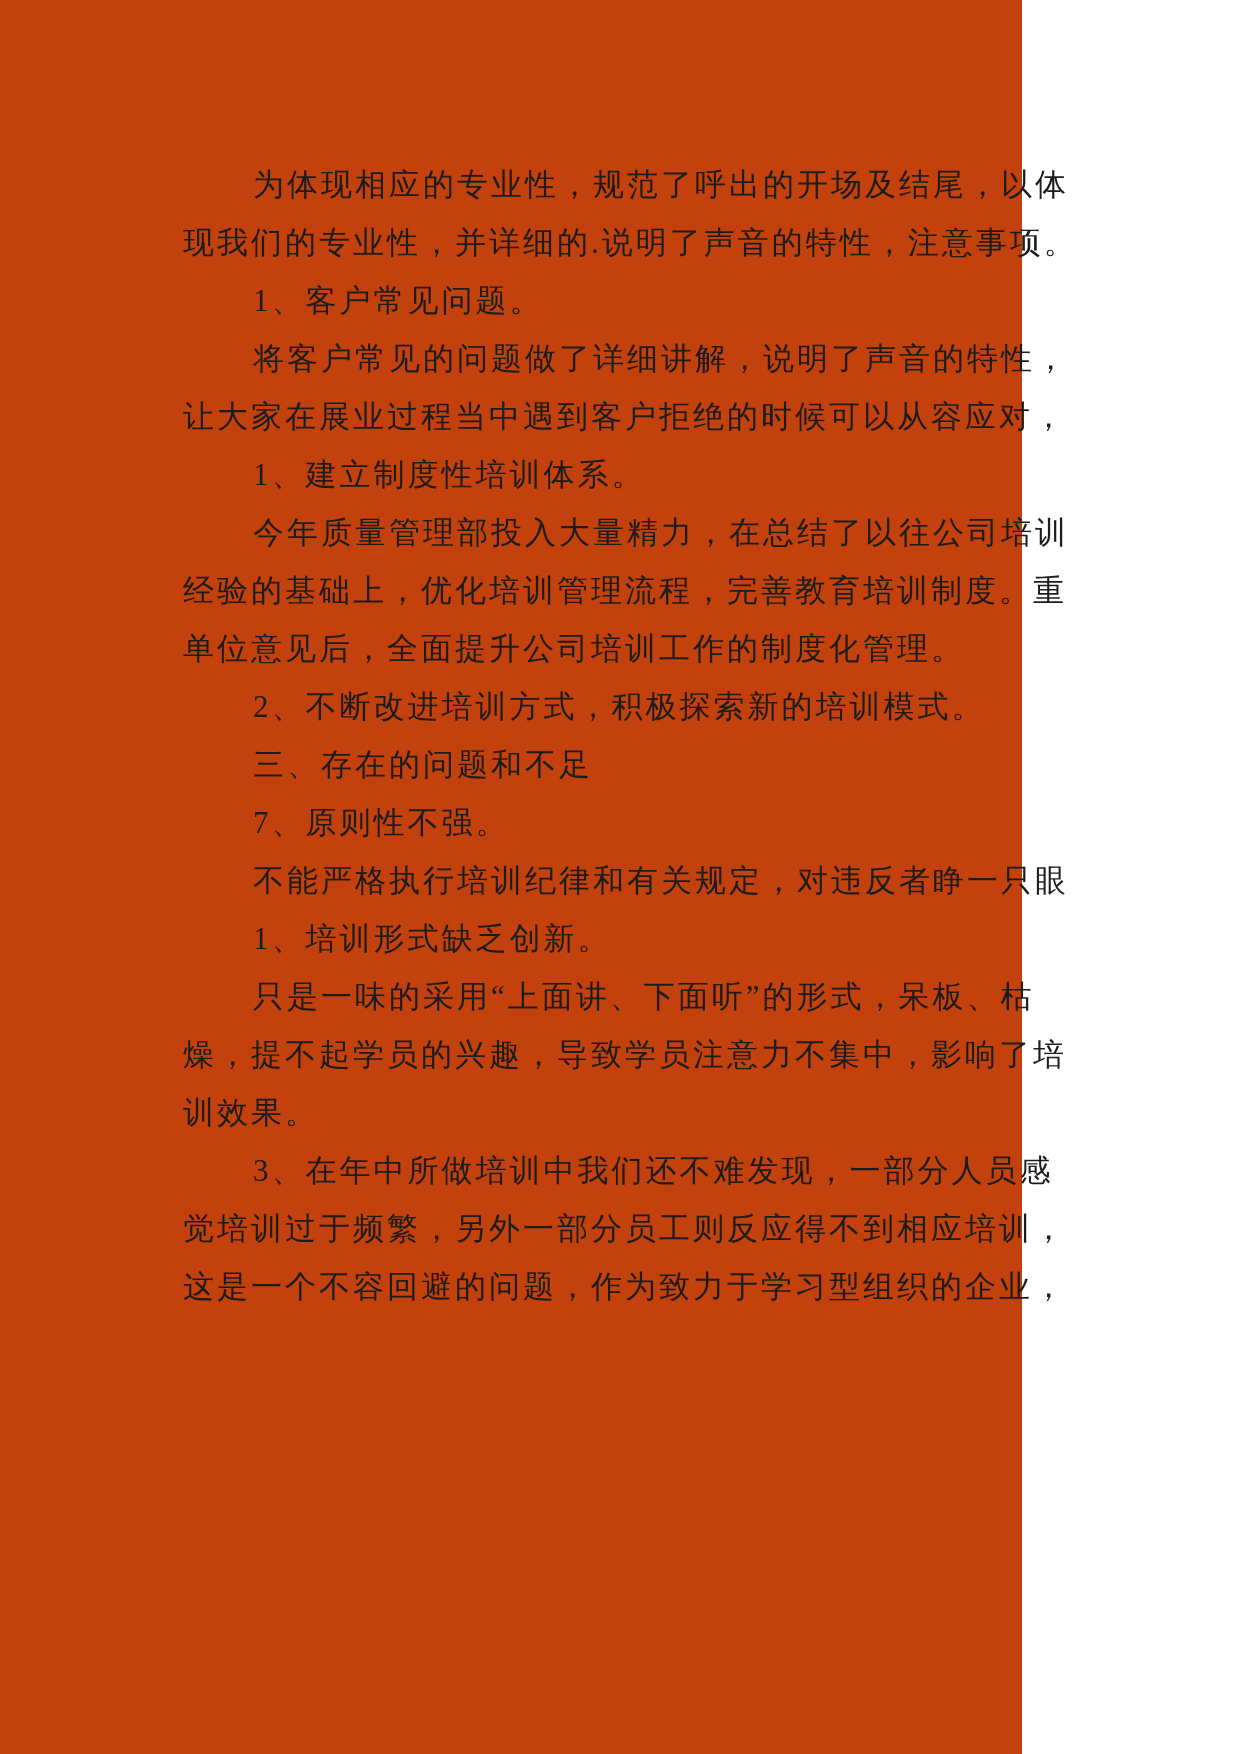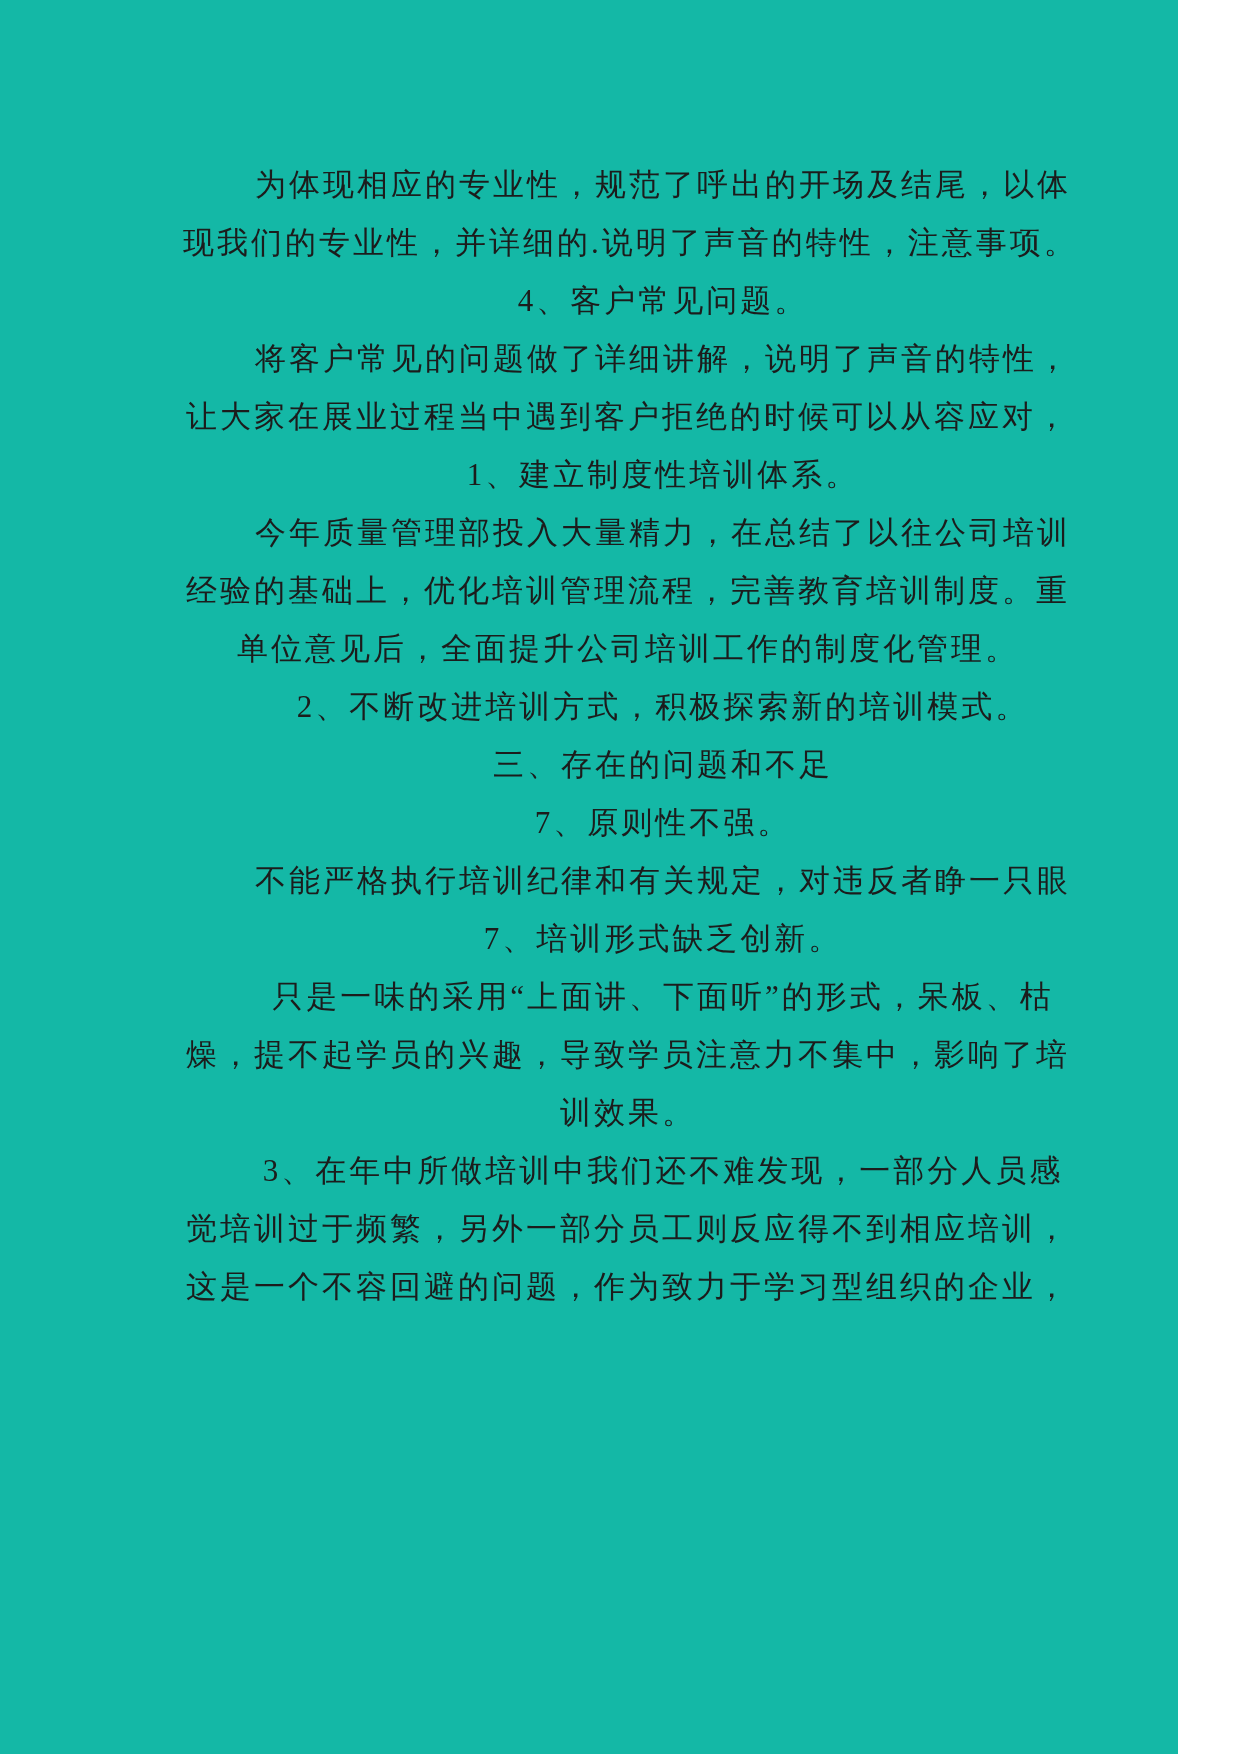--- a/index.html
+++ b/index.html
@@ -7,24 +7,23 @@
     padding: 0;
   }
   body {
     width: 1241px;
     height: 1754px;
     background: #ffffff;
     overflow: hidden;
   }
   .page {
     position: relative;
-    width: 1178px;
+    width: 1022px;
     height: 1754px;
-    background: #14b8a6;
-    text-align: center;
+    background: #c2410c;
   }
   .doc-body {
     position: absolute;
     left: 183px;
     top: 156px;
     width: 890px;
   }
   .text-line {
     height: 58px;
     line-height: 58px;
@@ -42,21 +41,21 @@
 </head>
 <body>
 
 <div class="page">
   <div class="doc-body">
 
       <div class="text-line indent">为体现相应的专业性，规范了呼出的开场及结尾，以体</div>
 
       <div class="text-line">现我们的专业性，并详细的.说明了声音的特性，注意事项。</div>
 
-      <div class="text-line indent">4、客户常见问题。</div>
+      <div class="text-line indent">1、客户常见问题。</div>
 
       <div class="text-line indent">将客户常见的问题做了详细讲解，说明了声音的特性，</div>
 
       <div class="text-line">让大家在展业过程当中遇到客户拒绝的时候可以从容应对，</div>
 
 
 
       <div class="text-line indent">1、建立制度性培训体系。</div>
 
       <div class="text-line indent">今年质量管理部投入大量精力，在总结了以往公司培训</div>
@@ -68,21 +67,21 @@
 
       <div class="text-line indent">2、不断改进培训方式，积极探索新的培训模式。</div>
 
       <div class="text-line indent">三、存在的问题和不足</div>
 
       <div class="text-line indent">7、原则性不强。</div>
 
       <div class="text-line indent">不能严格执行培训纪律和有关规定，对违反者睁一只眼</div>
 
 
-      <div class="text-line indent">7、培训形式缺乏创新。</div>
+      <div class="text-line indent">1、培训形式缺乏创新。</div>
 
       <div class="text-line indent">只是一味的采用“上面讲、下面听”的形式，呆板、枯</div>
 
       <div class="text-line">燥，提不起学员的兴趣，导致学员注意力不集中，影响了培</div>
 
       <div class="text-line">训效果。</div>
 
       <div class="text-line indent">3、在年中所做培训中我们还不难发现，一部分人员感</div>
 
       <div class="text-line">觉培训过于频繁，另外一部分员工则反应得不到相应培训，</div>

